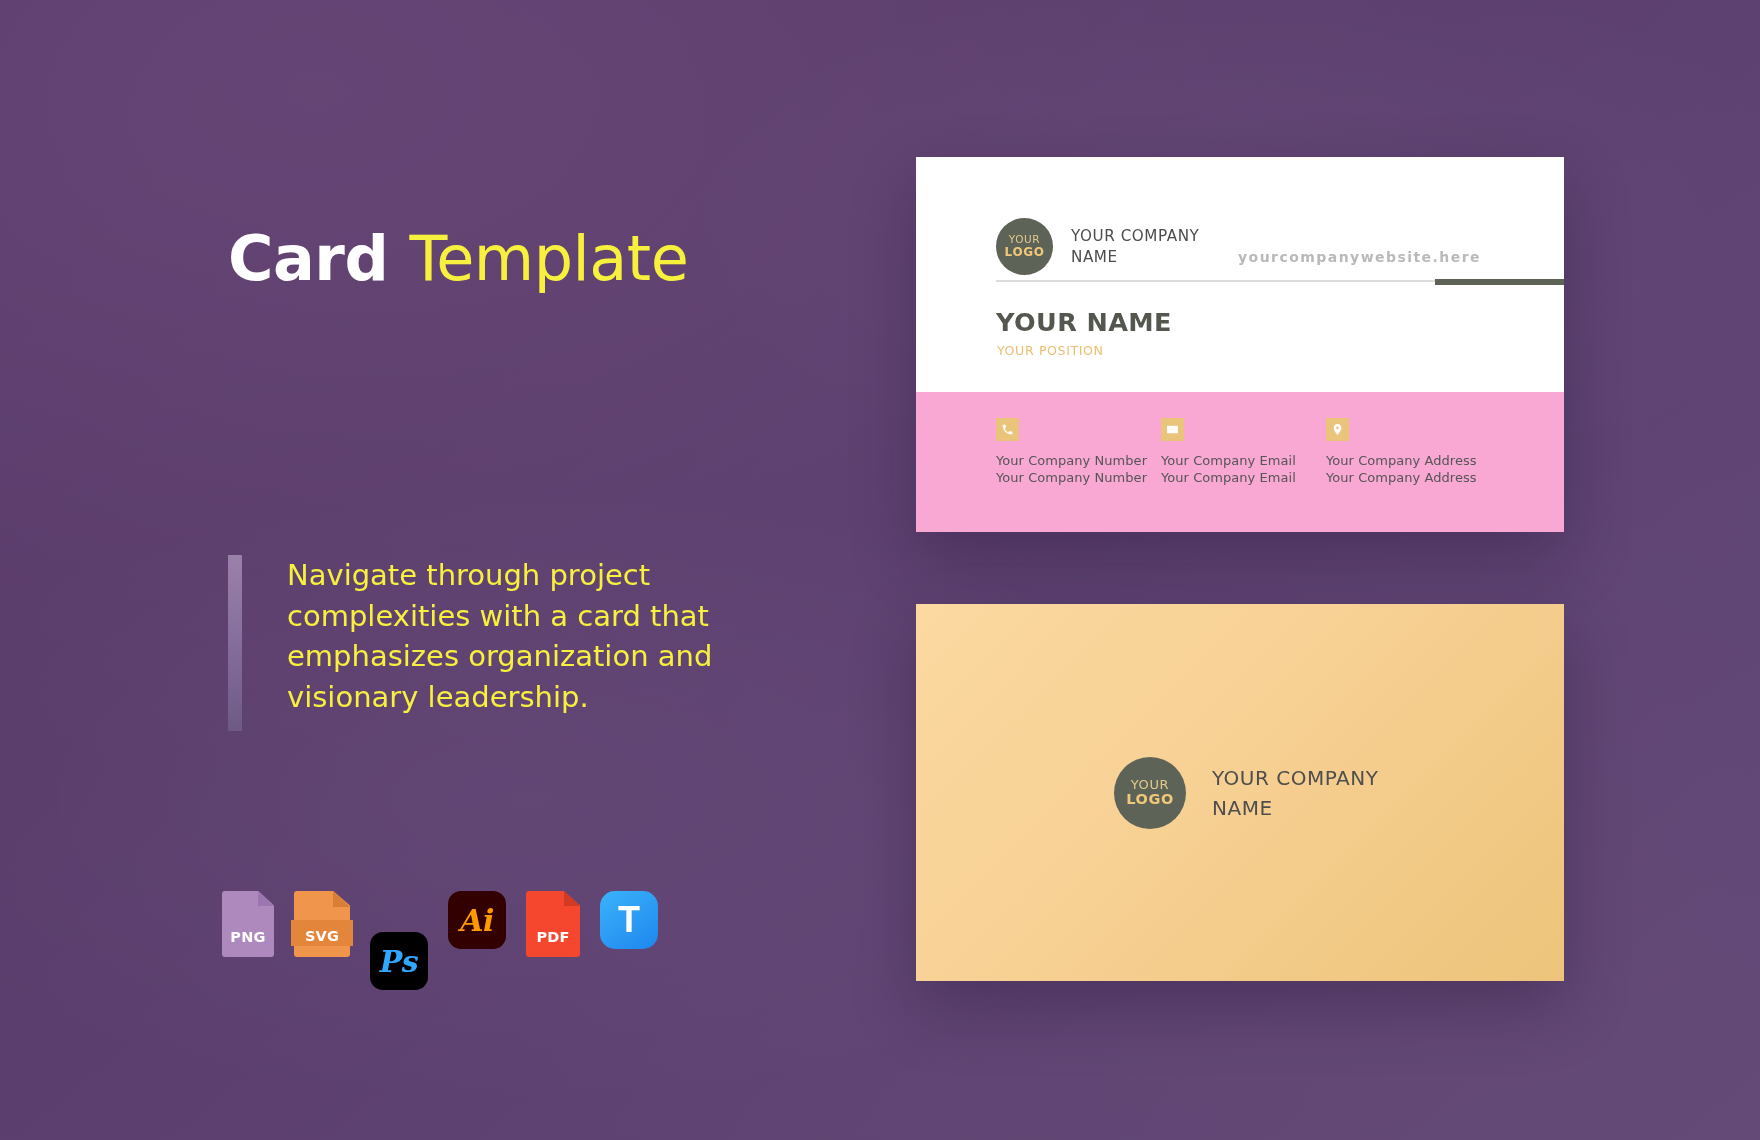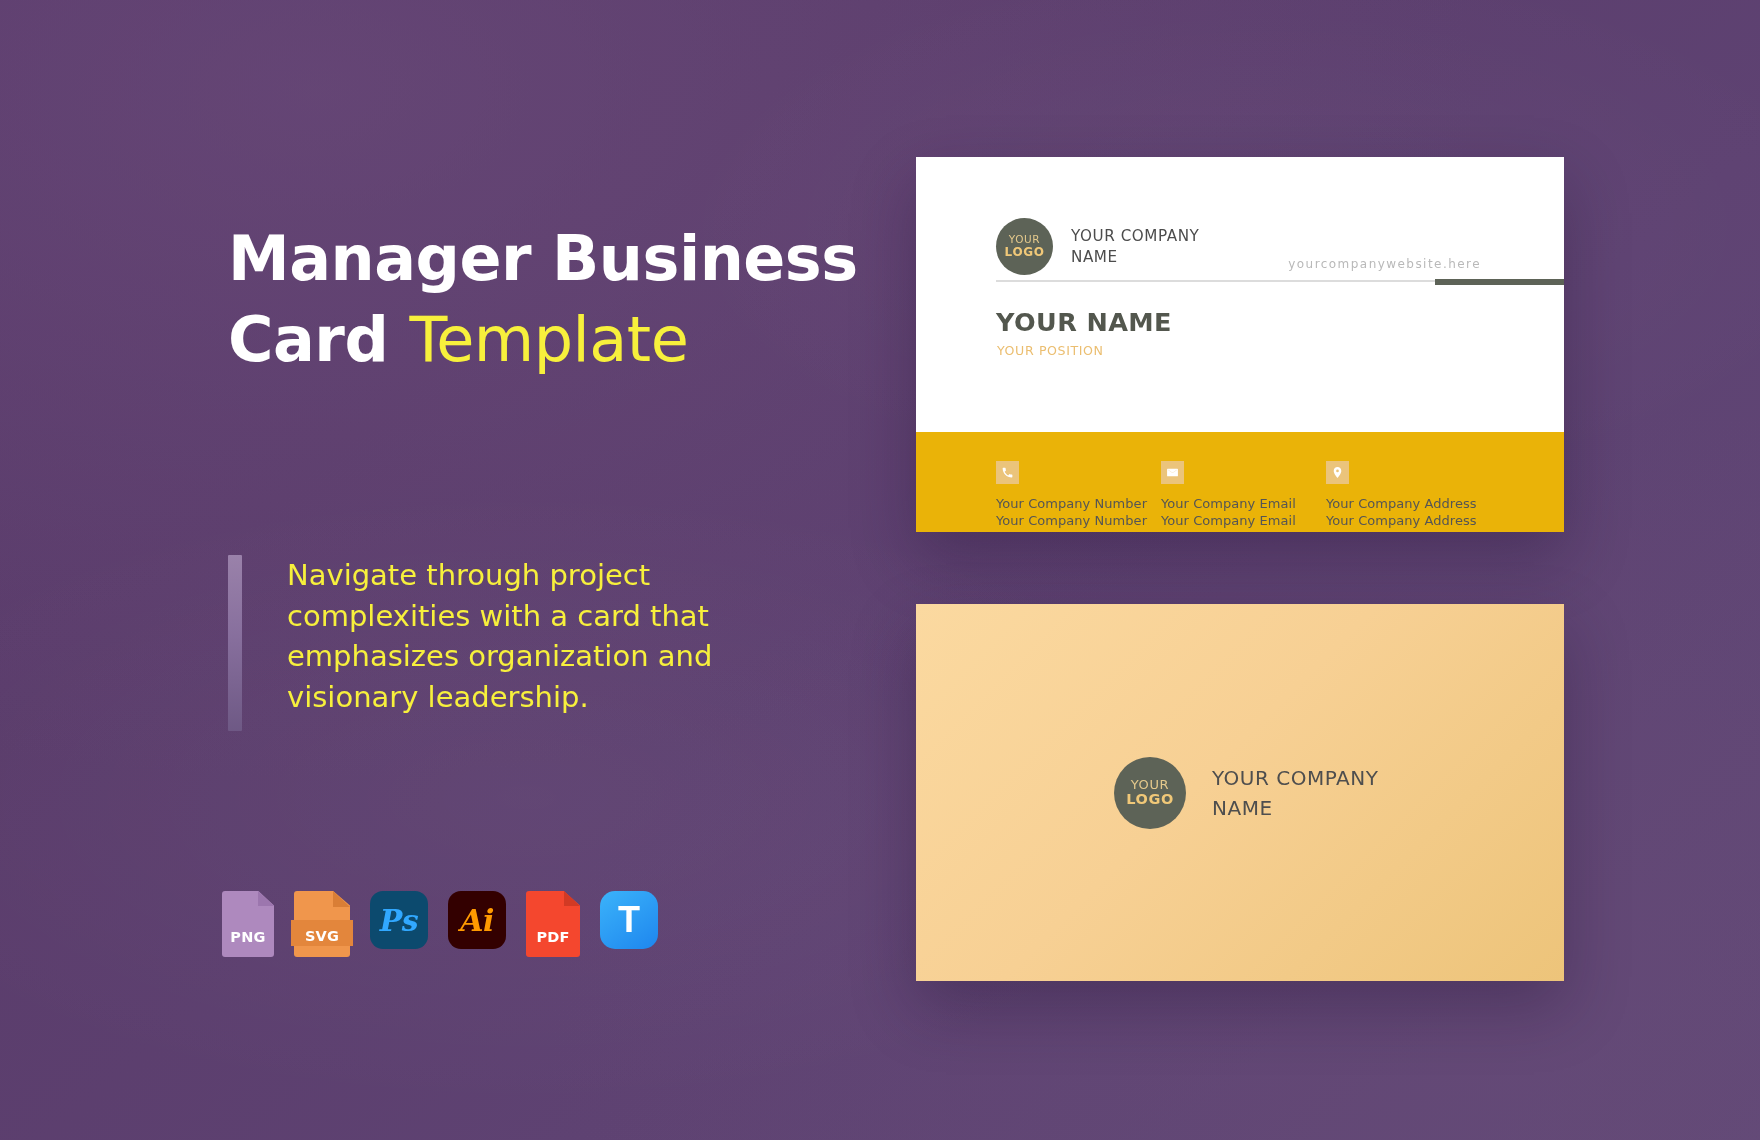--- a/index.html
+++ b/index.html
@@ -136,21 +136,21 @@
     z-index:2;
   }
   .fmt-svg .fmt-label { margin-bottom:13px; }
 
   
   .fmt-app {
     width:58px; height:58px;
     border-radius:13px;
     display:flex; align-items:center; justify-content:center;
   }
-  .fmt-ps { background:#0c4a6e; }
+  .fmt-ps { background:#000000;margin-top:41px; }
   .fmt-ps .glyph {
     font-family:"DejaVu Serif", serif;
     font-weight:700; font-style:italic;
     font-size:30px; color:#31A8FF; letter-spacing:-0.5px;
   }
   .fmt-ai { background:#330000; }
   .fmt-ai .glyph {
     font-family:"DejaVu Serif", serif;
     font-weight:700; font-style:italic;
     font-size:30px; color:#FF9A00; letter-spacing:-0.5px;
@@ -212,25 +212,25 @@
   .logo-circle .l1 { font-size:10.5px; color:#E4C98C; letter-spacing:0.6px; font-weight:400; }
   .logo-circle .l2 { font-size:12px;  color:#F0C878; letter-spacing:0.6px; font-weight:700; }
 
   .company-name {
     font-size:15.2px; line-height:1.38;
     color:#4C4C4C; letter-spacing:0.55px; font-weight:400;
   }
 
   .website {
     position:absolute;
-    right:83px; top:100px;
-    font-size:12px;
+    right:83px; top:92px;
+    font-size:14px;
     color:#B9B9B9;
     letter-spacing:1.45px;
-    font-weight:400;
+    font-weight:700;
   }
 
   .divider-wrap {
     position:absolute;
     left:80px; right:0; top:122px;
     height:5px;
   }
   .divider-line {
     position:absolute; left:0; right:0; top:1px;
     height:2px; background:#DCDCDC;
@@ -245,25 +245,24 @@
     font-size:25.5px; font-weight:700;
     color:#53574E; letter-spacing:0.4px;
   }
   .person-role {
     position:absolute; left:81px; top:186px;
     font-size:12.6px; color:#EBBE70; letter-spacing:0.6px;
   }
 
   .cf-footer {
     position:absolute; left:0; right:0; bottom:0;
-    height:100px;
-    background:#eab308;
+    height:140px;
+    background:#f9a8d4;
     display:flex;
     padding:26px 0 0 80px;
-    align-items:center;
   }
   .contact-col { width:165px; }
   .contact-col + .contact-col { margin-left:0; }
   .contact-icon {
     width:23px; height:23px;
     background:#EBC47B;
     display:flex; align-items:center; justify-content:center;
     margin-bottom:12px;
   }
   .contact-icon svg { display:block; }
@@ -296,21 +295,20 @@
 </style>
 </head>
 <body>
 
 <div class="bg-sheen"></div>
 
 <div class="stage">
 
   <div class="left-col">
     <div class="headline">
-      <div>Manager Business</div>
       <div>
         <span>Card</span>
         <span class="accent">Template</span>
       </div>
     </div>
   </div>
 
   <div class="desc-wrap">
     <div class="accent-bar"></div>
     <div class="desc-text">Navigate through project complexities with a card that emphasizes organization and visionary leadership.</div>

